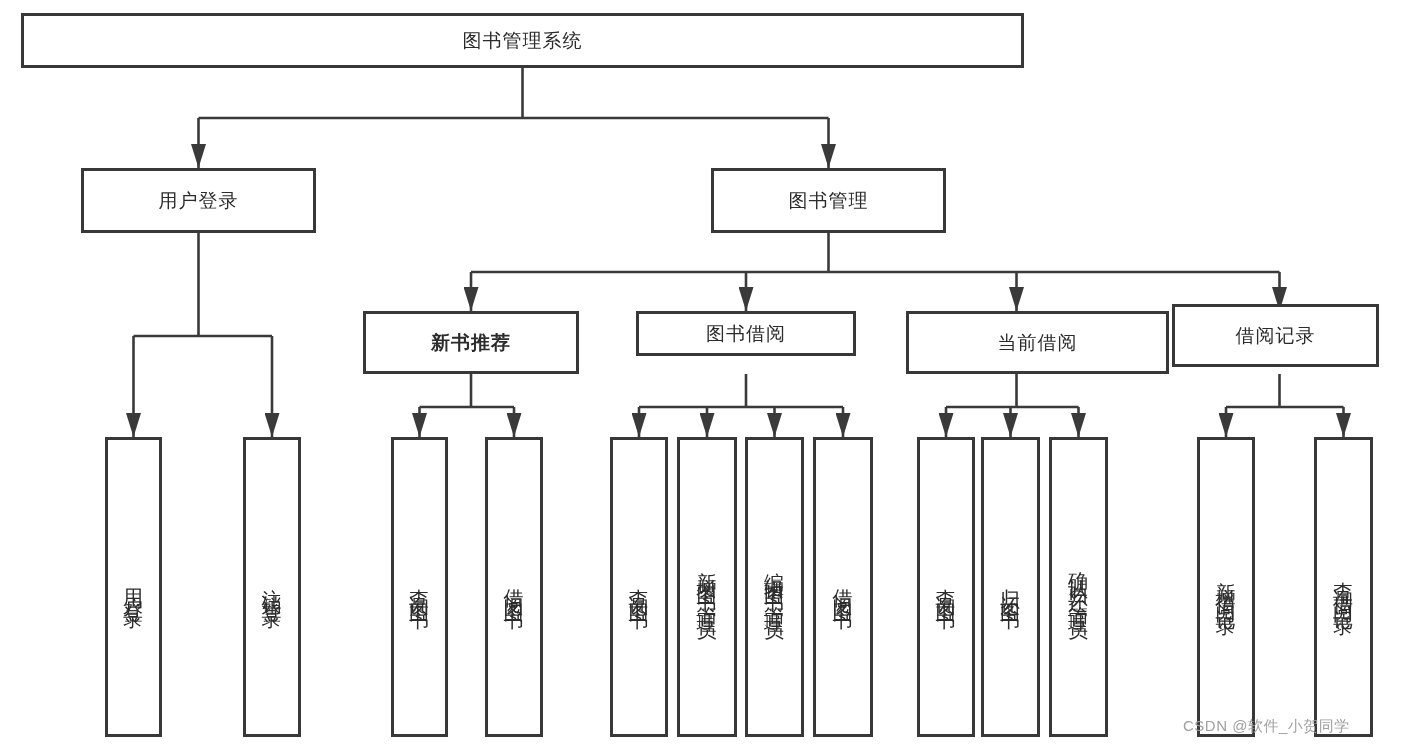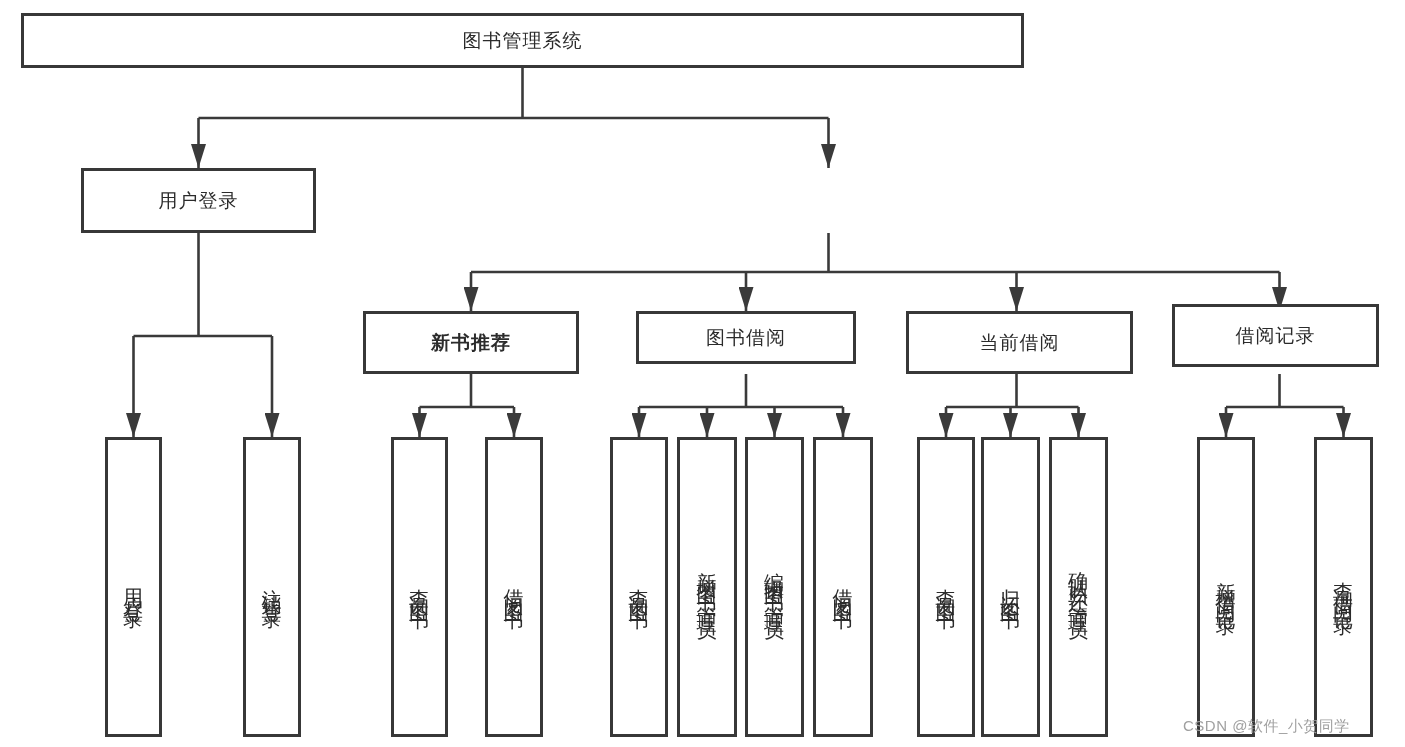--- a/index.html
+++ b/index.html
@@ -114,28 +114,31 @@
     <path class="wire" d="M1343.5 407 V437" marker-end="url(#arrow)"></path>
   </svg>
 
   <div class="box" style="left:21px; top:13px; width:1003px; height:55px;">
     <span>图书管理系统</span>
   </div>
 
   <div class="box" style="left:81px; top:168px; width:235px; height:65px;">
     <span>用户登录</span>
   </div>
+  <div class="box" style="left:711px; top:168px; width:235px; height:65px;">
+    <span>图书管理</span>
+  </div>
 
   <div class="box" style="left:363px; top:311px; width:216px; height:63px;font-weight:bold;">
     <span>新书推荐</span>
   </div>
-  <div class="box" style="left:636px; top:311px; width:220px; height:53px;">
+  <div class="box" style="left:636px; top:311px; width:220px; height:45px;">
     <span>图书借阅</span>
   </div>
-  <div class="box" style="left:906px; top:311px; width:227px; height:63px;">
+  <div class="box" style="left:906px; top:311px; width:263px; height:63px;">
     <span>当前借阅</span>
   </div>
   <div class="box" style="left:1172px; top:304px; width:207px; height:63px;">
     <span>借阅记录</span>
   </div>
 
   <div class="box leaf" style="left:105px; top:437px; width:57px; height:300px;">
     <span>用户登录</span>
   </div>
   <div class="box leaf" style="left:243px; top:437px; width:58px; height:300px;">

